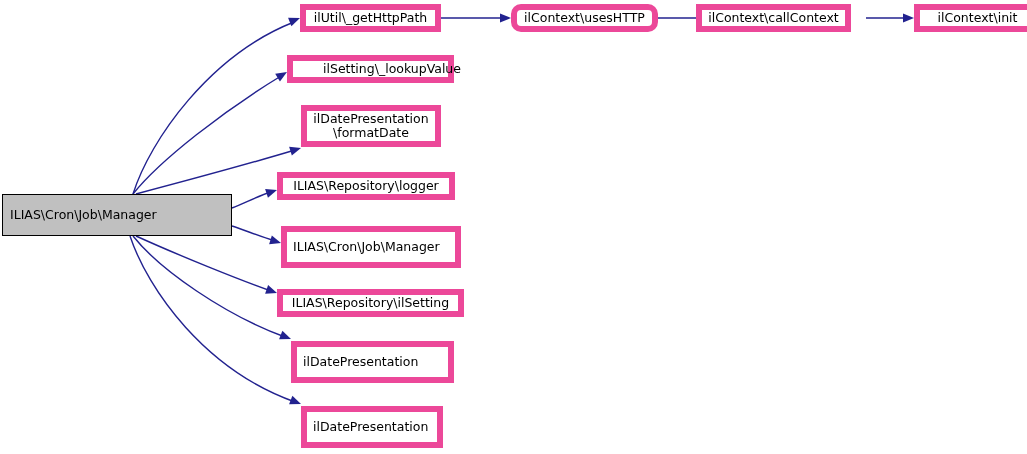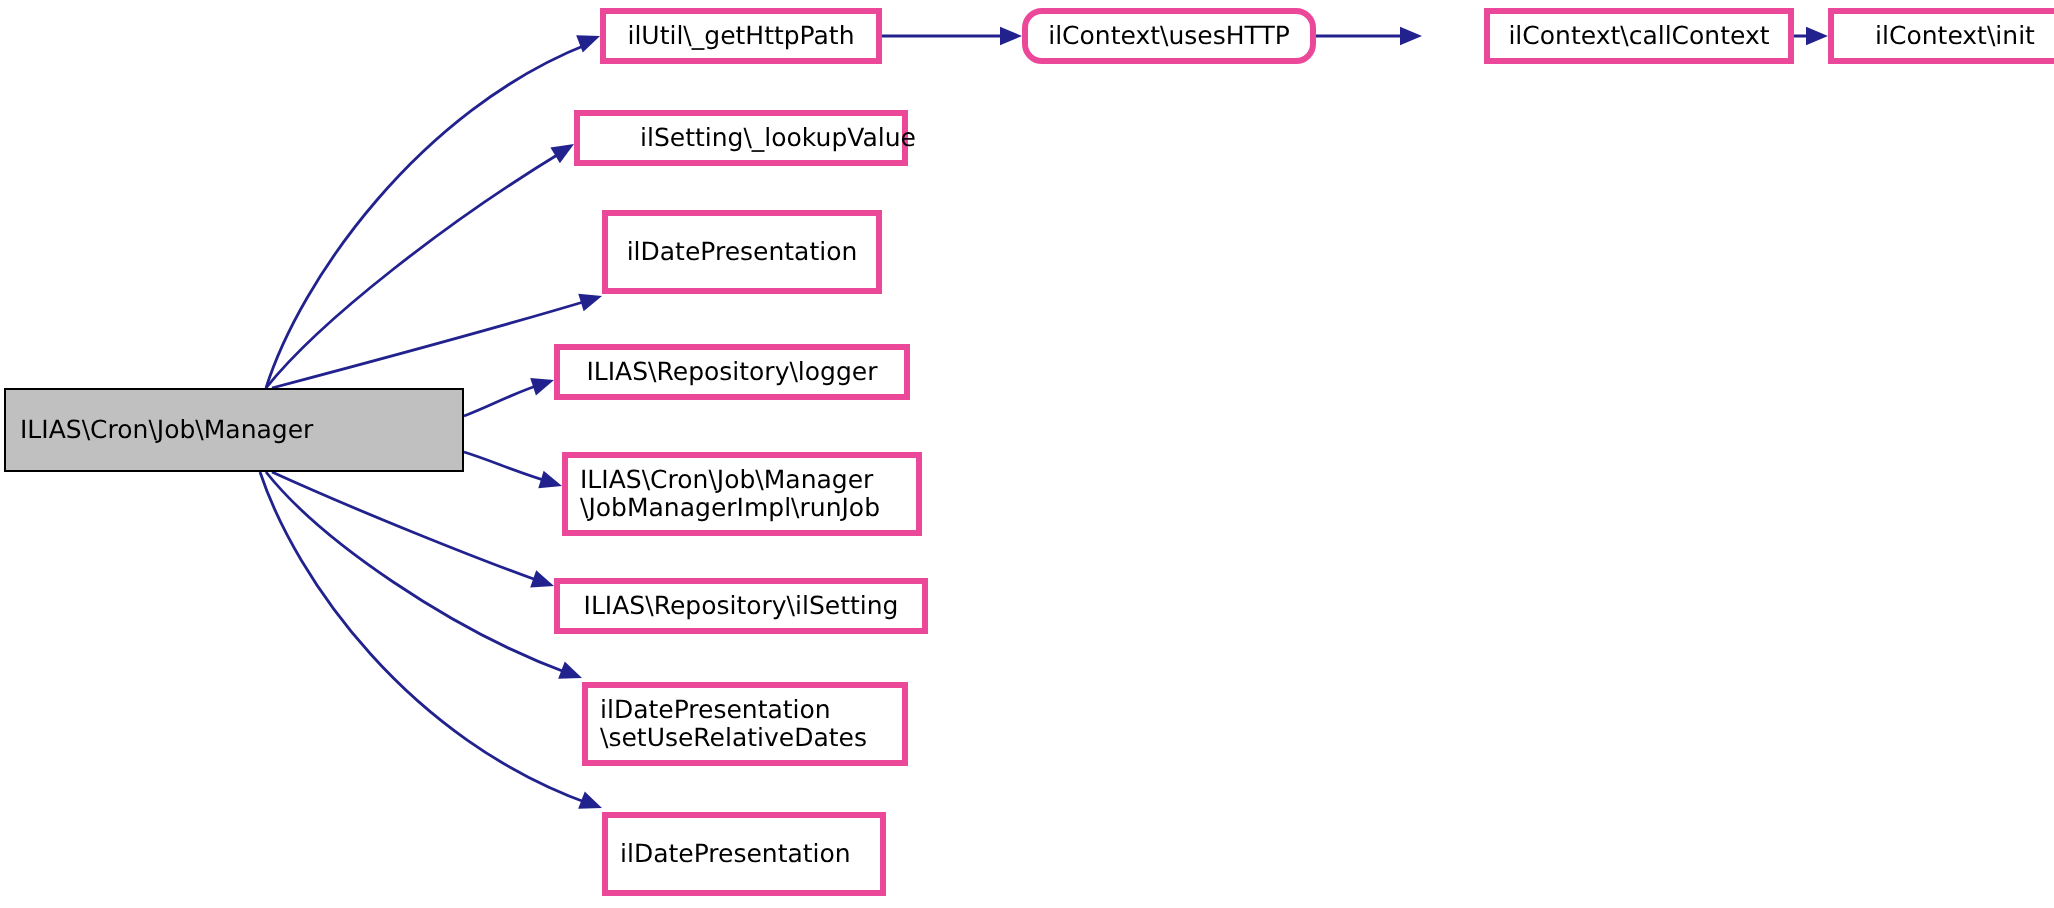--- a/index.html
+++ b/index.html
@@ -21,21 +21,21 @@
     position: absolute;
     left: 0;
     top: 0;
     width: 1027px;
     height: 454px;
     pointer-events: none;
   }
   .node {
     position: absolute;
     box-sizing: border-box;
-    border: 3px solid #ec4899;
+    border: 6px solid #ec4899;
     background: #ffffff;
     color: #000000;
     font-size: 12.5px;
     line-height: 14.5px;
     display: flex;
     flex-direction: column;
     justify-content: center;
     white-space: pre;
     letter-spacing: 0px;
   }
@@ -100,24 +100,24 @@
       <g>
         <path d="M866,18 L904,18" fill="none" stroke="#22228f" stroke-width="1.4"></path>
         <polygon points="0,0 -11,-4.6 -11,4.6" fill="#22228f" transform="translate(914,18) rotate(0)"></polygon>
       </g>
     </svg>
 
   <div id="node-layer">
       <div class="node left root" style="left: 2px; top: 194px; width: 230px; height: 42px;"><span class="line">ILIAS\Cron\Job\Manager</span></div>
       <div class="node center" style="left: 300px; top: 4px; width: 141px; height: 28px;"><span class="line">ilUtil\_getHttpPath</span></div>
       <div class="node center" style="left: 511px; top: 4px; width: 147px; height: 28px; border-radius: 10px;"><span class="line">ilContext\usesHTTP</span></div>
-      <div class="node center" style="left: 742px; top: 4px; width: 155px; height: 28px;"><span class="line">ilContext\callContext</span></div>
+      <div class="node center" style="left: 696px; top: 4px; width: 155px; height: 28px;"><span class="line">ilContext\callContext</span></div>
       <div class="node center" style="left: 914px; top: 4px; width: 127px; height: 28px;"><span class="line">ilContext\init</span></div>
       <div class="node center" style="left: 287px; top: 55px; width: 167px; height: 28px; padding-left: 24px;"><span class="line">ilSetting\_lookupValue</span></div>
-      <div class="node center" style="left: 301px; top: 105px; width: 140px; height: 42px;"><span class="line">ilDatePresentation</span></div>
+      <div class="node center" style="left: 301px; top: 105px; width: 140px; height: 42px;"><span class="line">ilDatePresentation</span><span class="line">\formatDate</span></div>
       <div class="node center" style="left: 277px; top: 172px; width: 178px; height: 28px; justify-content: center;"><span class="line">ILIAS\Repository\logger</span></div>
-      <div class="node left" style="left: 281px; top: 226px; width: 180px; height: 42px;"><span class="line">ILIAS\Cron\Job\Manager</span><span class="line">\JobManagerImpl\runJob</span></div>
+      <div class="node left" style="left: 281px; top: 226px; width: 180px; height: 42px;"><span class="line">ILIAS\Cron\Job\Manager</span></div>
       <div class="node center" style="left: 277px; top: 289px; width: 187px; height: 28px;"><span class="line">ILIAS\Repository\ilSetting</span></div>
-      <div class="node left" style="left: 291px; top: 341px; width: 163px; height: 42px;"><span class="line">ilDatePresentation</span><span class="line">\setUseRelativeDates</span></div>
+      <div class="node left" style="left: 291px; top: 341px; width: 163px; height: 42px;"><span class="line">ilDatePresentation</span></div>
       <div class="node left" style="left: 301px; top: 406px; width: 142px; height: 42px;"><span class="line">ilDatePresentation</span></div>
     </div>
 
 </div>
 
 </body></html>

